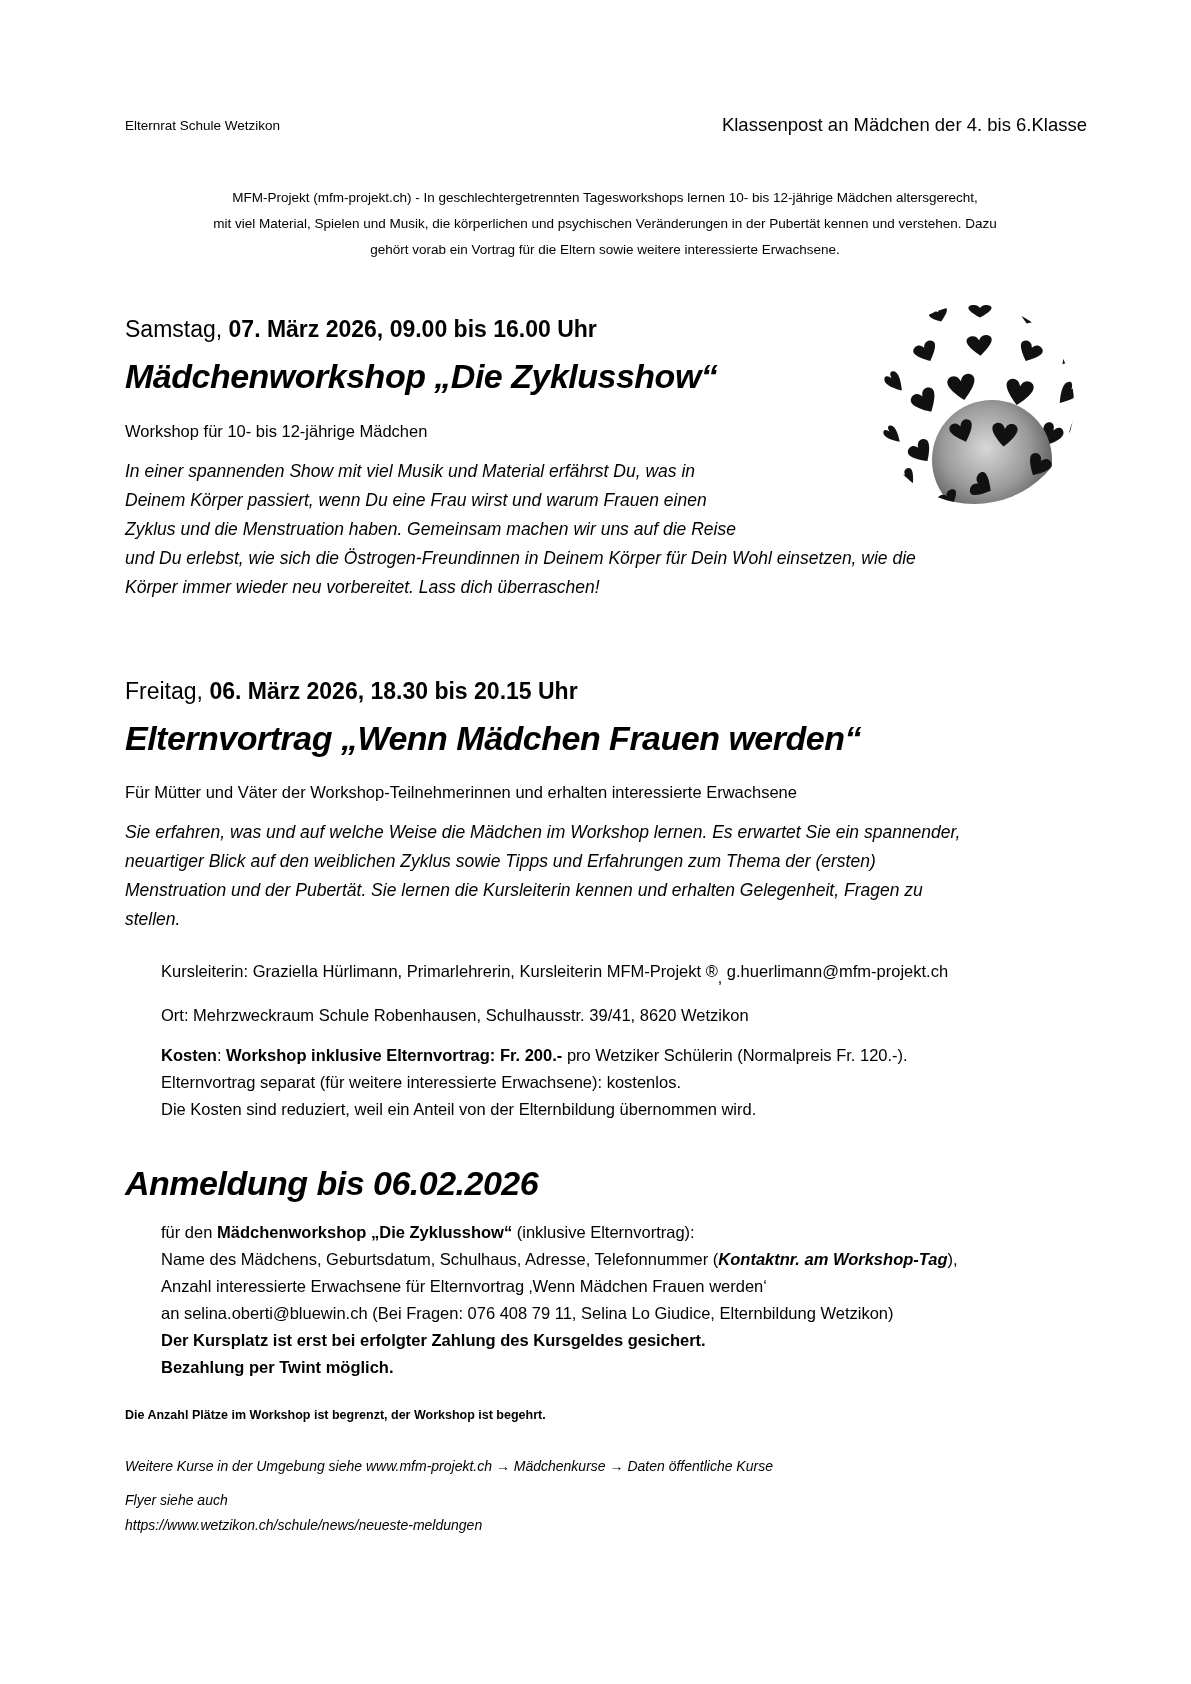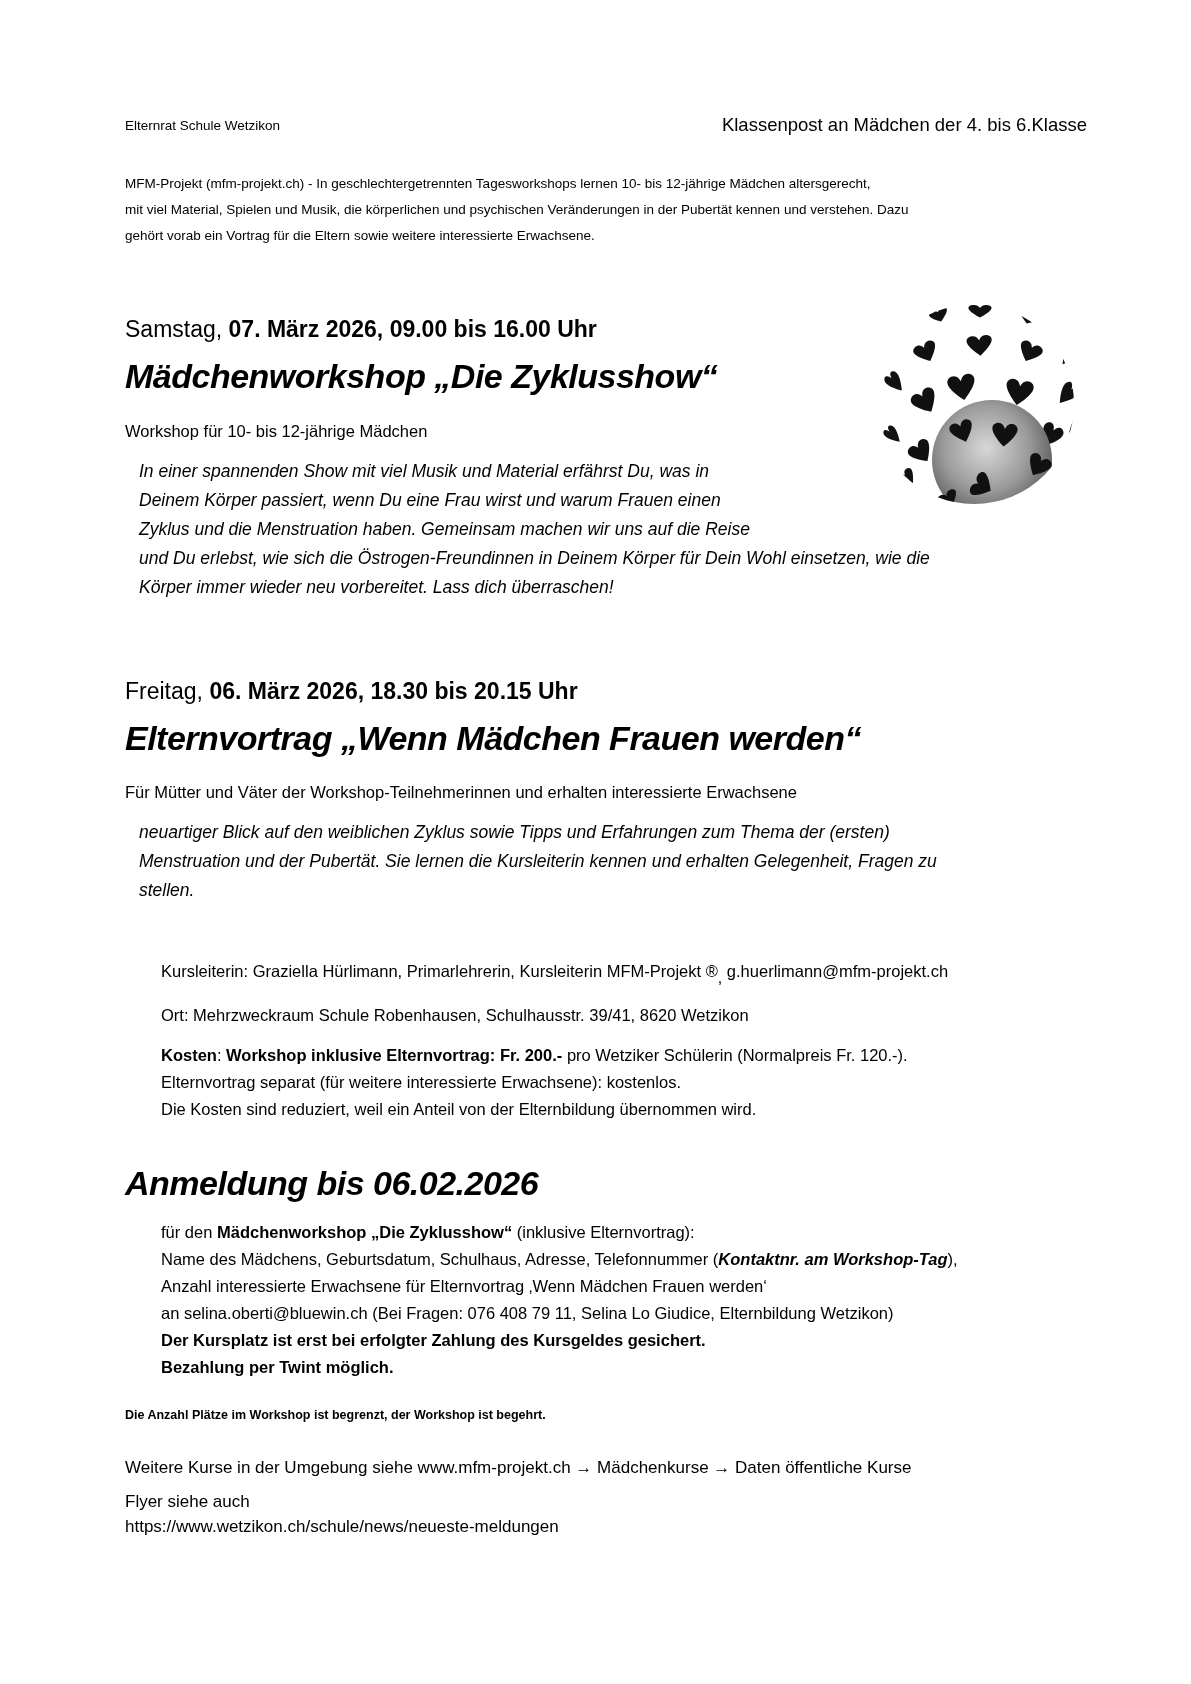--- a/index.html
+++ b/index.html
@@ -3,32 +3,32 @@
 <meta charset="utf-8">
 <style>
   html, body { margin: 0; padding: 0; background: #ffffff; }
   body {
     width: 1191px; height: 1684px; position: relative; overflow: hidden;
     font-family: "Liberation Sans", sans-serif; color: #000;
   }
   .abs { position: absolute; white-space: nowrap; }
   .hdr-left { left: 125px; top: 118px; font-size: 13.5px; }
   .hdr-right { right: 104px; top: 114px; font-size: 18.5px; }
-  .intro { left: 125px; top: 171px; width: 960px; font-size: 13.5px; line-height: 26px; white-space: normal; }
+  .intro { left: 125px; top: 185px; width: 960px; font-size: 13.5px; line-height: 26px; white-space: normal; text-align: center; }
   .intro div { white-space: nowrap; }
   .date { font-size: 23px; }
   .date b { font-weight: bold; }
   .title { font-size: 34px; font-weight: bold; font-style: italic; letter-spacing: -0.5px; }
   .sub { font-size: 16.5px; }
   .it { font-size: 17.5px; font-style: italic; line-height: 29px; white-space: normal; }
-  .it div { white-space: nowrap; margin-left: 14px; }
+  .it div { white-space: nowrap; }
   .plain { font-size: 16.5px; line-height: 27px; margin-left: 36px; }
   .plain div { white-space: nowrap; }
   .small { font-size: 12.5px; font-weight: bold; }
-  .foot { font-size: 17px; }
+  .foot { font-size: 14px; font-style: italic; }
   .ball { left: 868px; top: 298px; width: 212px; height: 212px; }
   sub.comma { font-size: 16px; vertical-align: -6px; }
 </style>
 </head>
 <body>
 
 <div class="abs hdr-left">Elternrat Schule Wetzikon</div>
 <div class="abs hdr-right">Klassenpost an Mädchen der 4. bis 6.Klasse</div>
 
 <div class="abs intro">
@@ -88,20 +88,21 @@
       <use href="#h" transform="translate(130,216) rotate(0) scale(1,0.6)"></use>
       <use href="#h" transform="translate(176,204) rotate(30) scale(1,0.6)"></use>
     </g>
   </svg>
 </div>
 
 <div class="abs date" style="left:125px; top:678px;"><span>Freitag, </span><b>06. März 2026, 18.30 bis 20.15 Uhr</b></div>
 <div class="abs title" style="left:125px; top:719px;">Elternvortrag „Wenn Mädchen Frauen werden“</div>
 <div class="abs sub" style="left:125px; top:783px;">Für Mütter und Väter der Workshop-Teilnehmerinnen und erhalten interessierte Erwachsene</div>
 <div class="abs it" style="left:125px; top:818px;">
+  <div>Sie erfahren, was und auf welche Weise die Mädchen im Workshop lernen. Es erwartet Sie ein spannender,</div>
   <div>neuartiger Blick auf den weiblichen Zyklus sowie Tipps und Erfahrungen zum Thema der (ersten)</div>
   <div>Menstruation und der Pubertät. Sie lernen die Kursleiterin kennen und erhalten Gelegenheit, Fragen zu</div>
   <div>stellen.</div>
 </div>
 
 <div class="abs plain" style="left:125px; top:958px;"><span>Kursleiterin: Graziella Hürlimann, Primarlehrerin, Kursleiterin MFM-Projekt ®</span><sub class="comma">,</sub><span> g.huerlimann@mfm-projekt.ch</span></div>
 <div class="abs plain" style="left:125px; top:1002px;">Ort: Mehrzweckraum Schule Robenhausen, Schulhausstr. 39/41, 8620 Wetzikon</div>
 <div class="abs plain" style="left:125px; top:1042px;">
   <div><b>Kosten</b><span>: </span><b>Workshop inklusive Elternvortrag: Fr. 200.-</b><span> pro Wetziker Schülerin (Normalpreis Fr. 120.-).</span></div>
   <div>Elternvortrag separat (für weitere interessierte Erwachsene): kostenlos.</div>

